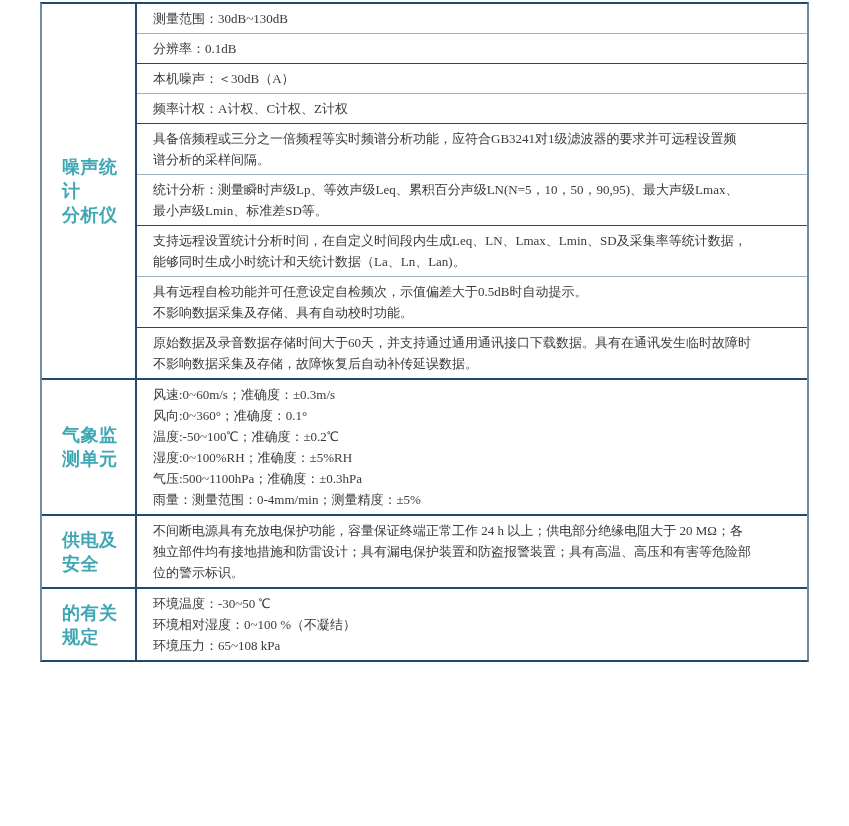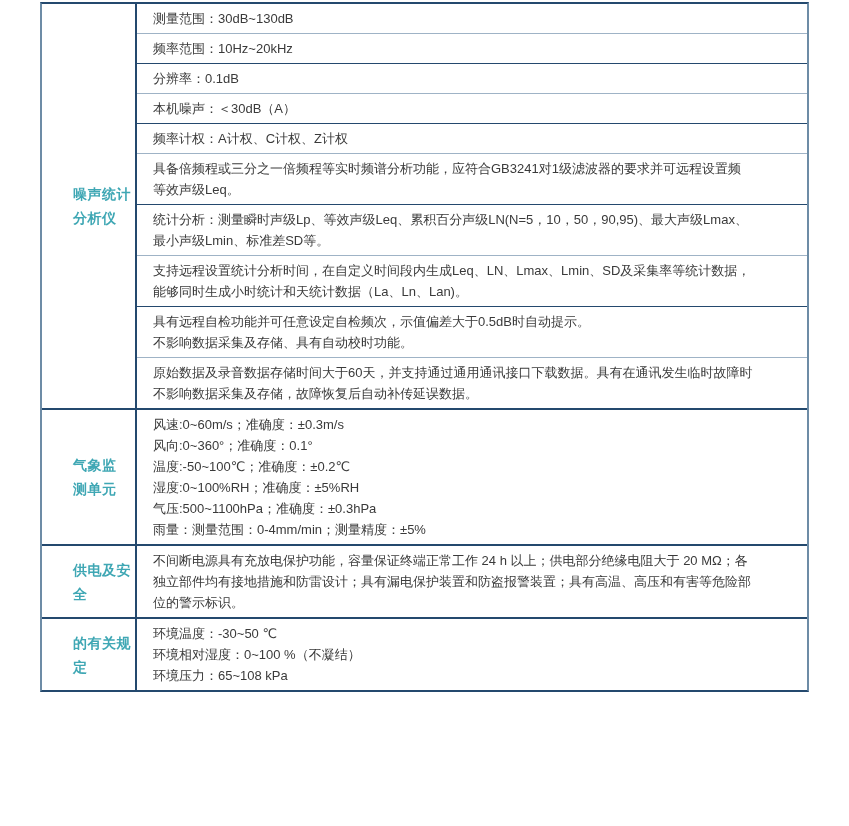--- a/index.html
+++ b/index.html
@@ -36,64 +36,64 @@
   .sec + .sec {
     border-top: 2px solid var(--border_dark);
   }
   .label-cell {
     width: 95px;
     min-width: 95px;
     box-sizing: border-box;
     border-right: 2px solid var(--border_dark);
     display: flex;
     align-items: center;
-    padding-left: 31px;
+    padding-left: 20px;
     color: var(--accent);
     font-weight: 700;
-    font-size: 14px;
+    font-size: 18px;
     line-height: 24px;
     white-space: pre-line;
     letter-spacing: 0.5px;
   }
   .rows {
     flex: 1;
     min-width: 0;
   }
   .row {
     padding: 4px 16px;
     font-size: 13px;
     line-height: 21px;
     color: var(--text);
     white-space: pre-line;
     border-bottom: 1px solid var(--border_dark);
+    font-family: Liberation Serif, serif;
   }
   .rows .row:nth-child(odd) {
     border-bottom-color: var(--border_light);
   }
   .rows .row:last-child {
     border-bottom: none;
   }
 </style>
 </head>
 <body>
 
 <div class="page">
   <div class="spec-table">
 
     <section class="sec">
       <div class="label-cell">噪声统计
 分析仪</div>
       <div class="rows">
         <div class="row">测量范围：30dB~130dB</div>
-        <div class="row">频率范围：10Hz~20kHz</div>
         <div class="row">分辨率：0.1dB</div>
         <div class="row">本机噪声：＜30dB（A）</div>
         <div class="row">频率计权：A计权、C计权、Z计权</div>
         <div class="row">具备倍频程或三分之一倍频程等实时频谱分析功能，应符合GB3241对1级滤波器的要求并可远程设置频
-等效声级Leq。</div>
+谱分析的采样间隔。</div>
         <div class="row">统计分析：测量瞬时声级Lp、等效声级Leq、累积百分声级LN(N=5，10，50，90,95)、最大声级Lmax、
 最小声级Lmin、标准差SD等。</div>
         <div class="row">支持远程设置统计分析时间，在自定义时间段内生成Leq、LN、Lmax、Lmin、SD及采集率等统计数据，
 能够同时生成小时统计和天统计数据（La、Ln、Lan)。</div>
         <div class="row">具有远程自检功能并可任意设定自检频次，示值偏差大于0.5dB时自动提示。
 不影响数据采集及存储、具有自动校时功能。</div>
         <div class="row">原始数据及录音数据存储时间大于60天，并支持通过通用通讯接口下载数据。具有在通讯发生临时故障时
 不影响数据采集及存储，故障恢复后自动补传延误数据。</div>
       </div>
     </section>

